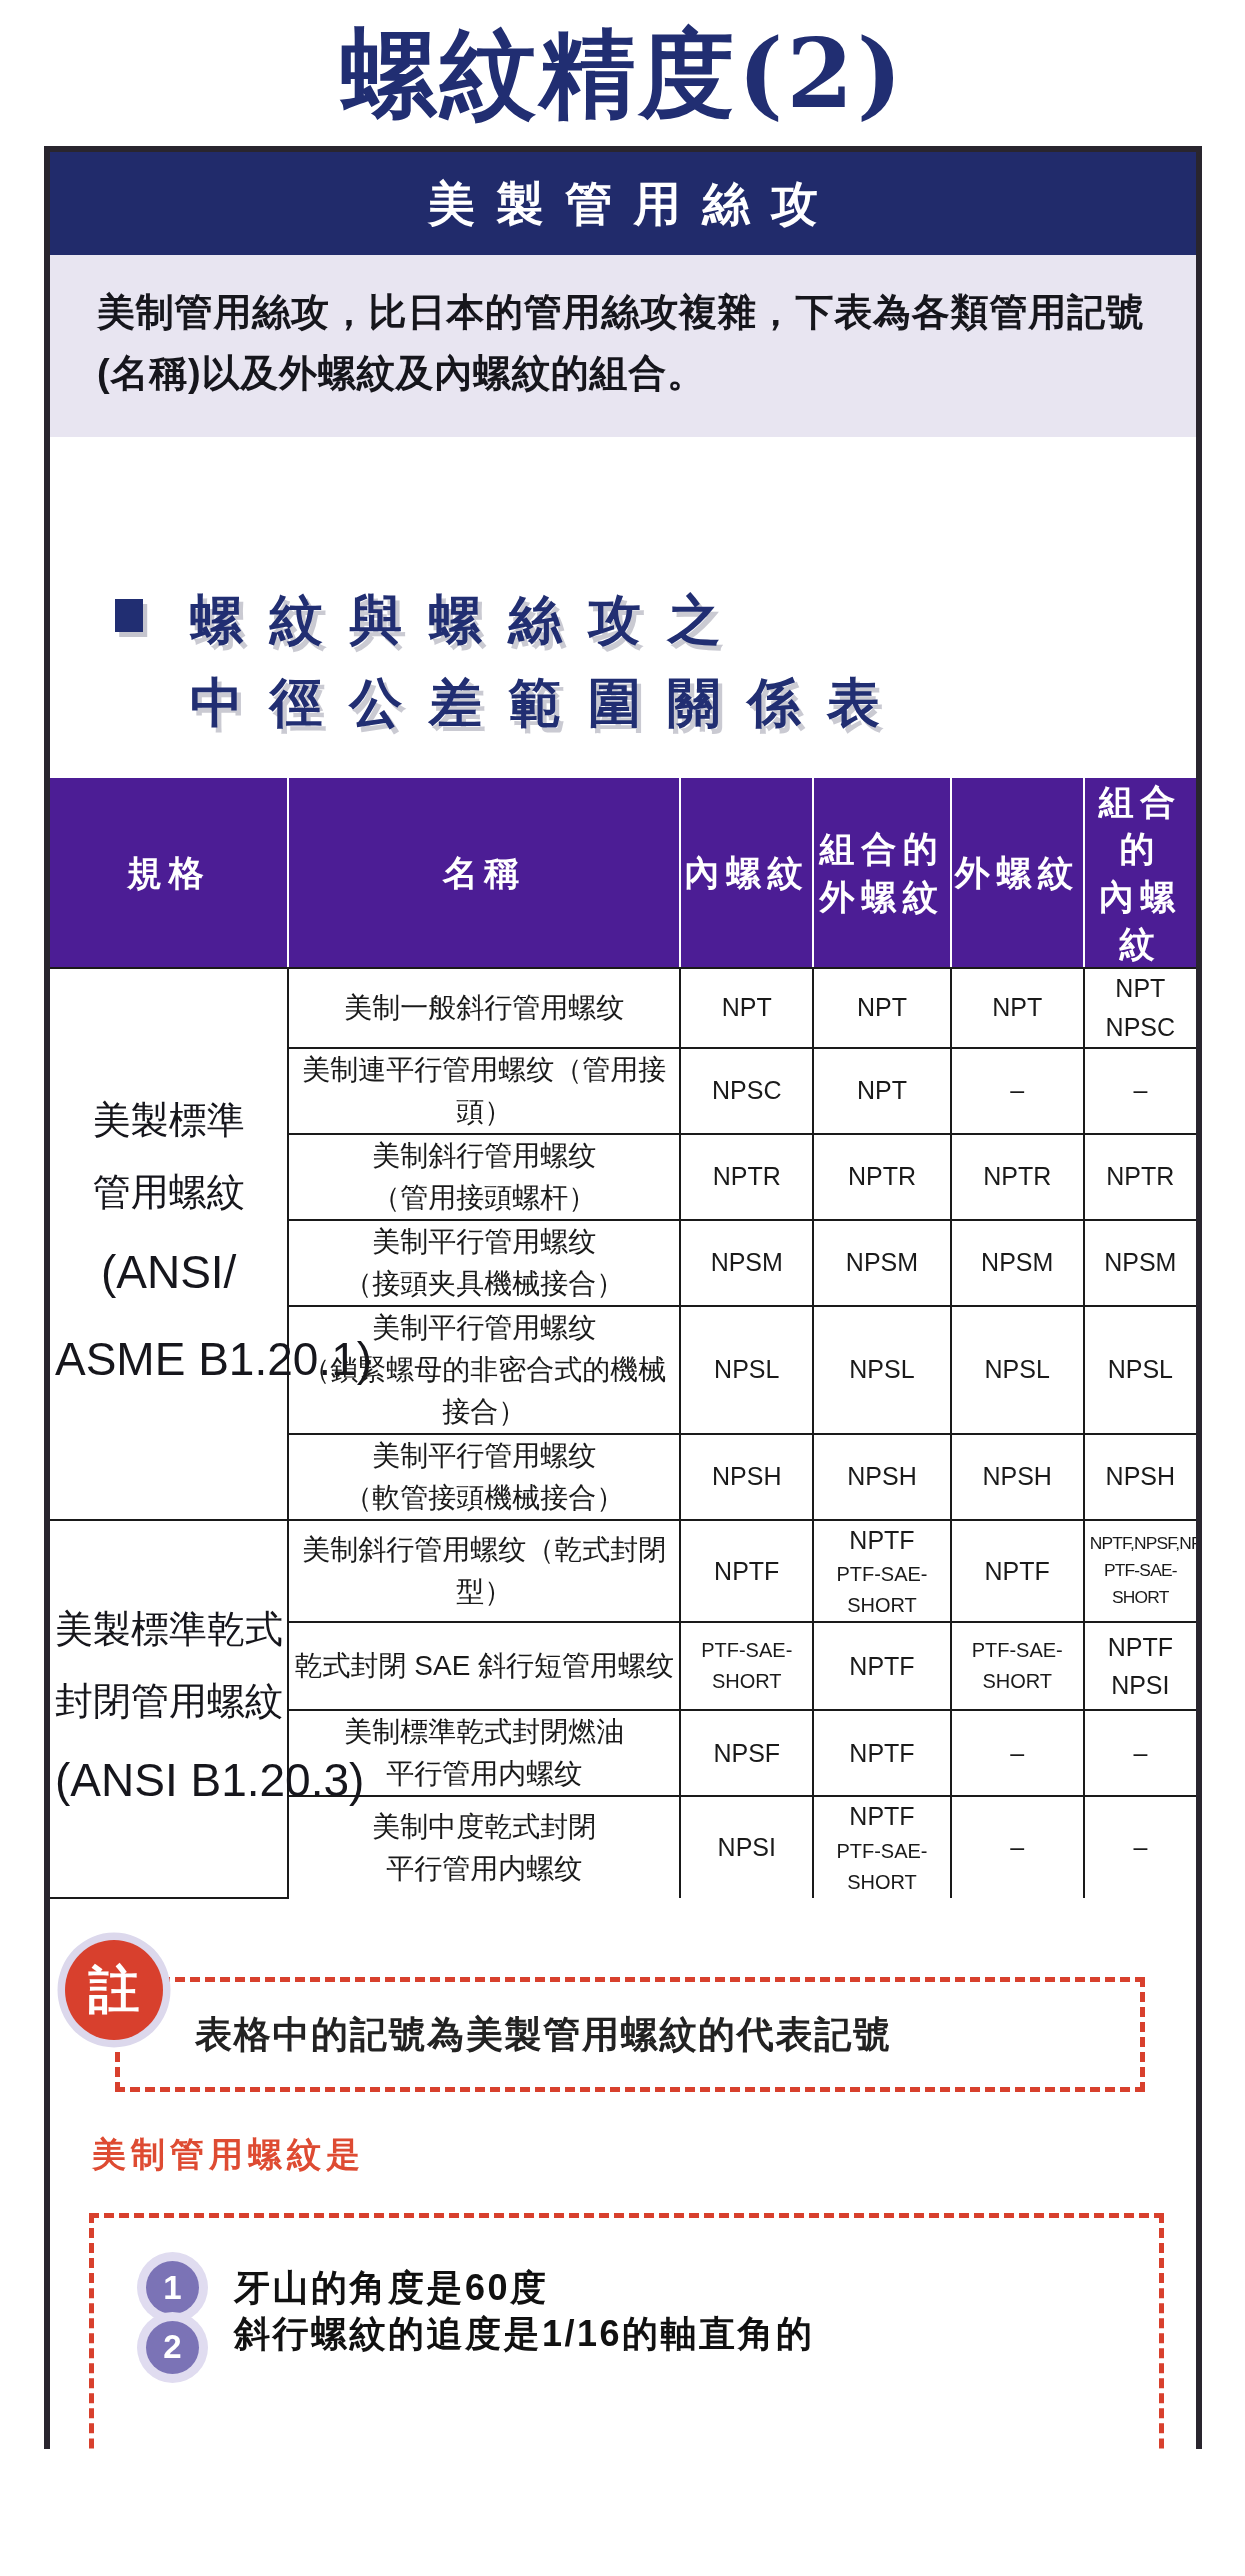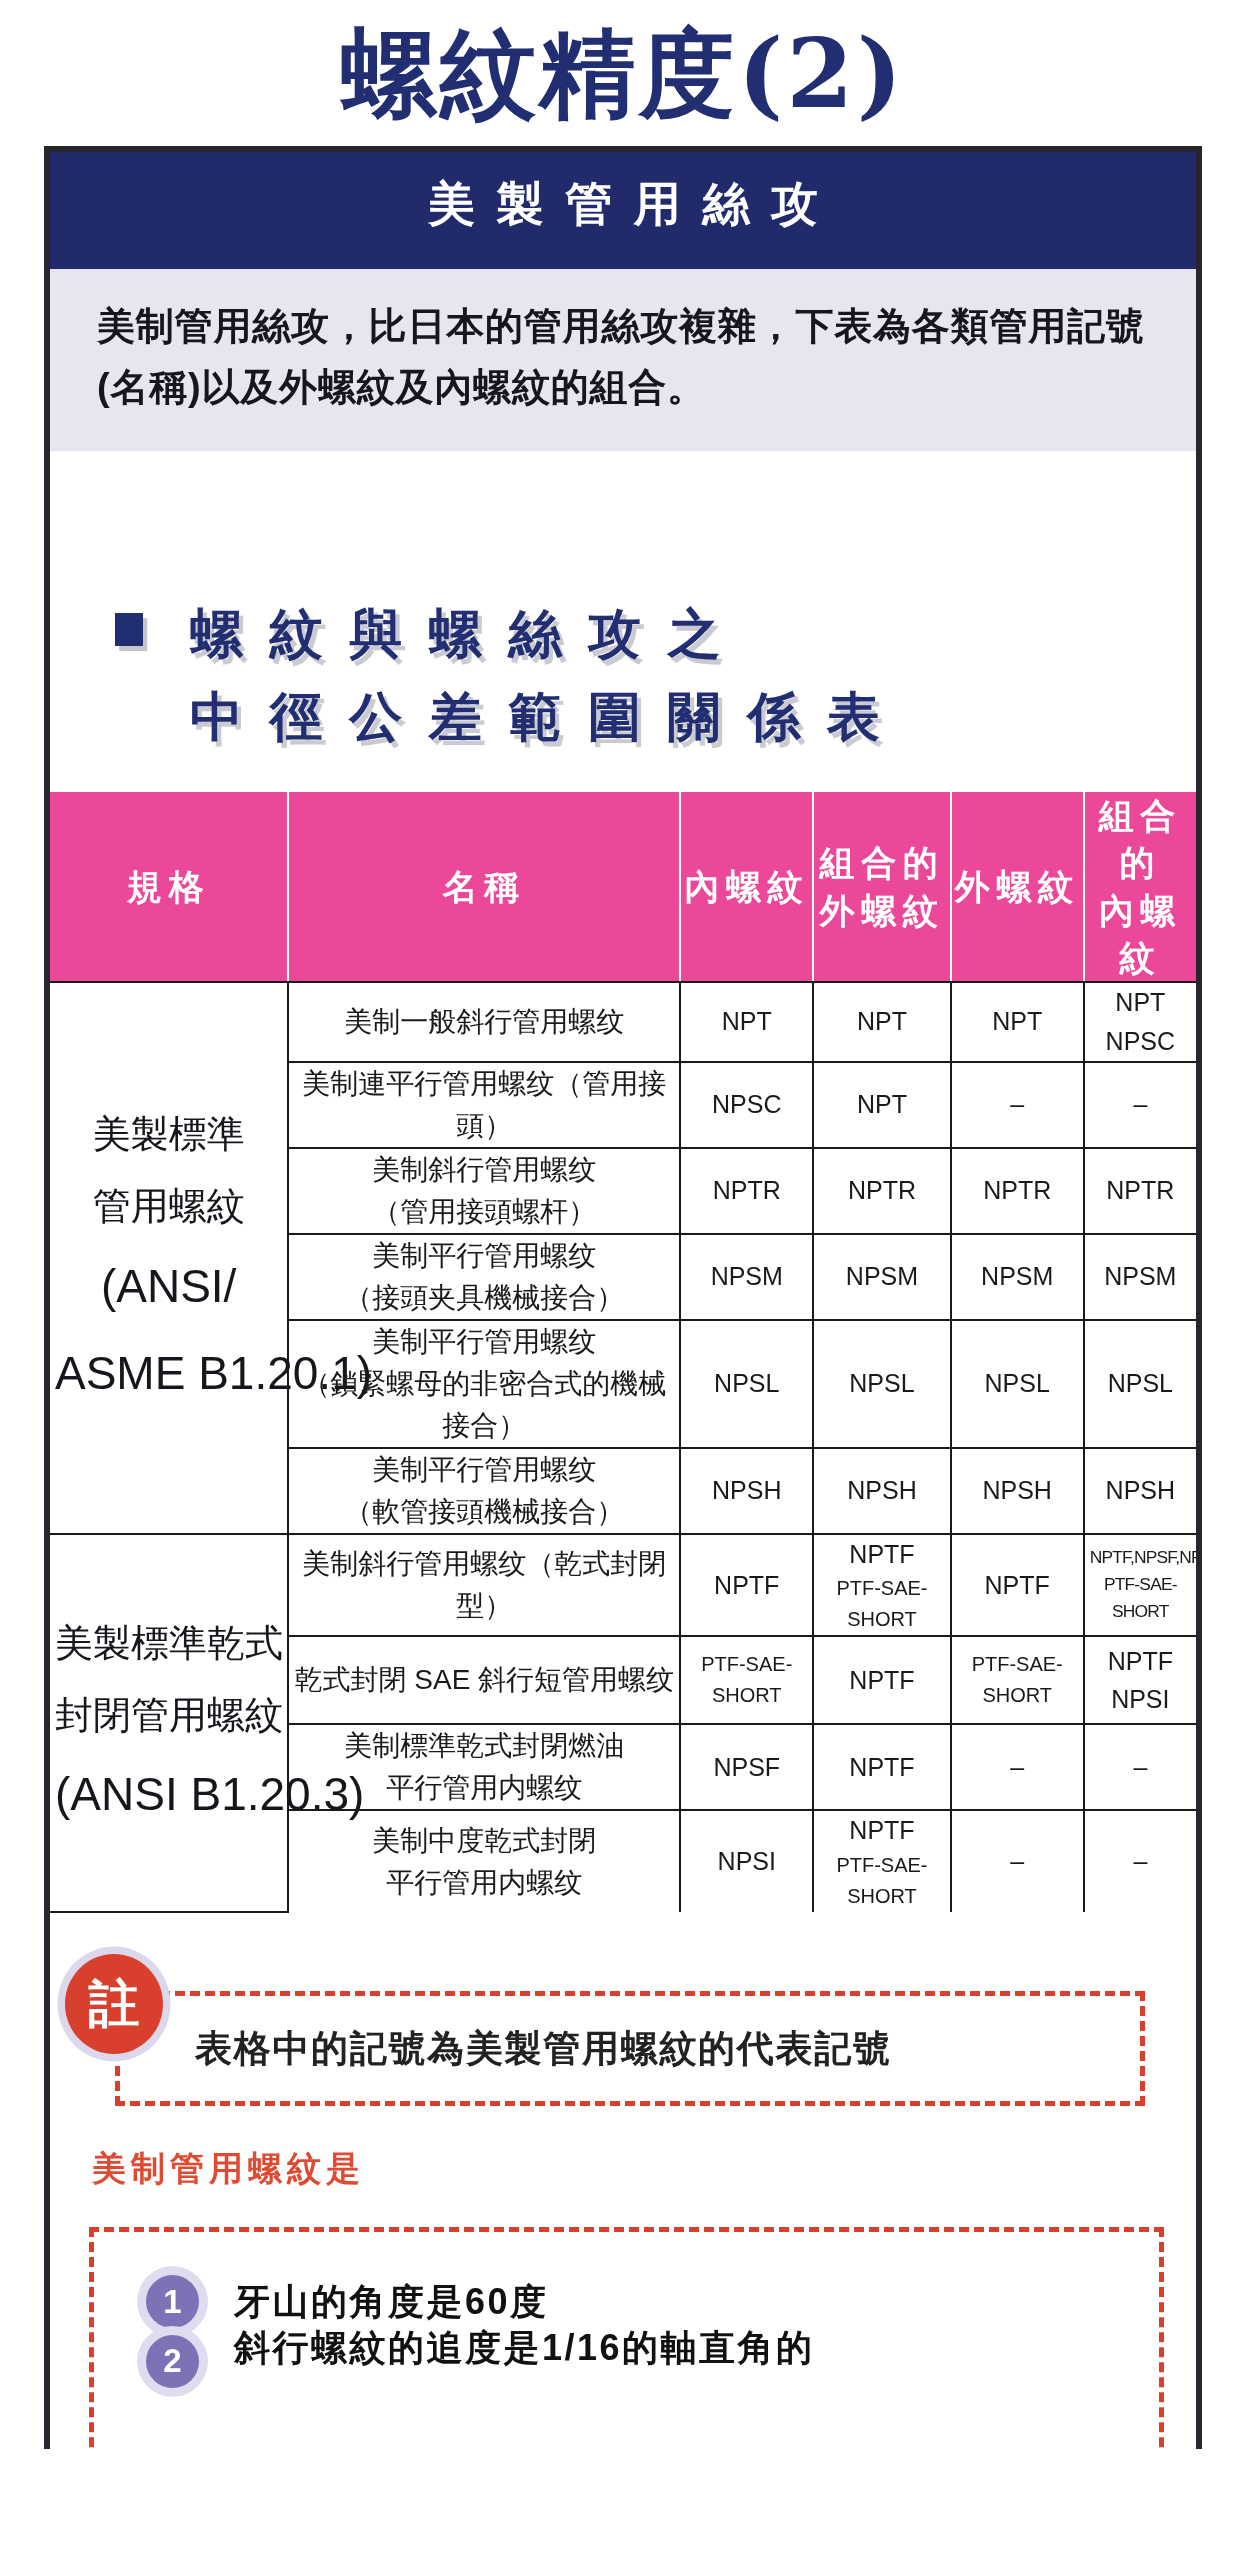--- a/index.html
+++ b/index.html
@@ -16,21 +16,21 @@
     font-weight:bold;color:#212e72;
     font-size:96px;line-height:1.30;letter-spacing:3.3px;
   }
   
   .panel{
     margin:10px 44px 0 44px;
     border:6.6px solid #29252e;border-bottom:none;
     height:2297px;overflow:hidden;background:#ffffff;
   }
   .panel-header{
-    height:117px;line-height:103px;background:#212b6b;
+    height:103px;line-height:103px;background:#212b6b;
     color:#ffffff;text-align:center;font-weight:bold;
     font-size:47px;letter-spacing:21.6px;text-indent:21.6px;
   }
   .intro{
     background:#e8e5f1;
     padding:26.6px 48px 33px 47px;
     font-size:38px;font-weight:bold;line-height:1.60;
     letter-spacing:0.8px;color:#16161c;
   }
   
@@ -45,21 +45,21 @@
     margin-left:47px;color:#212e72;font-weight:bold;
     font-size:53px;line-height:1.58;letter-spacing:26.6px;
     text-shadow:4.2px 5px 0 rgba(150,150,165,.5);
   }
   .section-heading .lines span{display:block;}
   
   table.spec{
     margin-top:33px;width:100%;border-collapse:collapse;table-layout:fixed;
   }
   table.spec th{
-    background:#ec4899;color:#ffffff;font-weight:bold;
+    background:#4c1d95;color:#ffffff;font-weight:bold;
     font-size:35px;letter-spacing:6.6px;text-align:center;
     border-left:2.5px solid #ffffff;border-bottom:2.5px solid #1a1a1a;
     padding:0;
   }
   table.spec th:first-child{border-left:none;}
   table.spec th span{display:block;line-height:1.35;}
   tr.h-hdr{height:116px;}
   table.spec td{
     border:2.5px solid #1a1a1a;background:#ffffff;
     text-align:center;vertical-align:middle;padding:0 5px;

